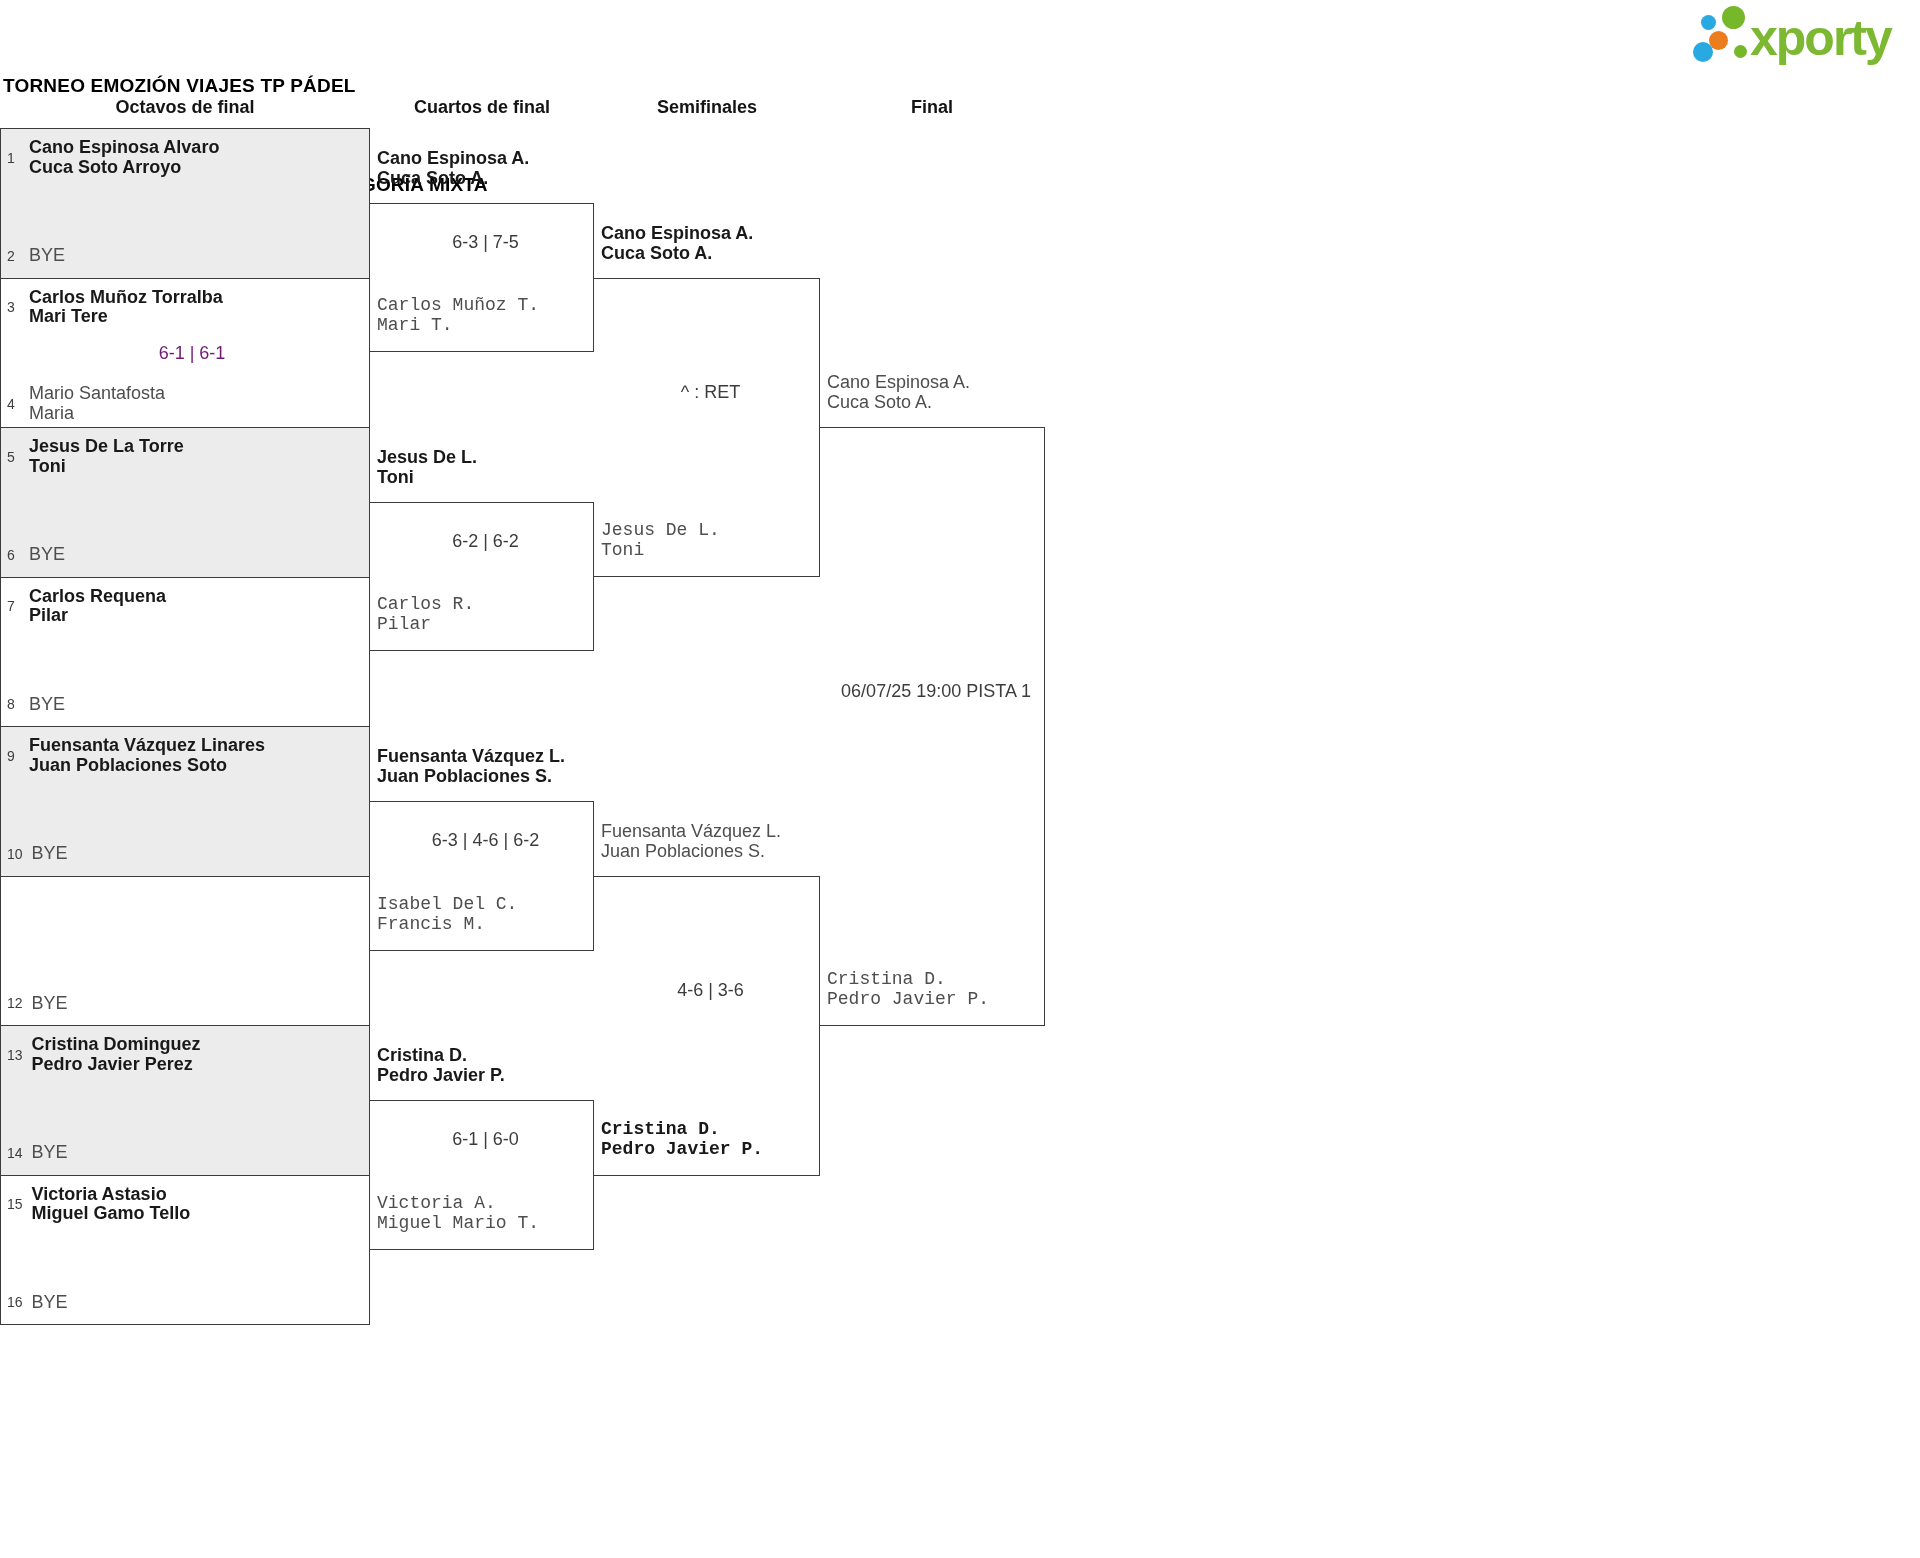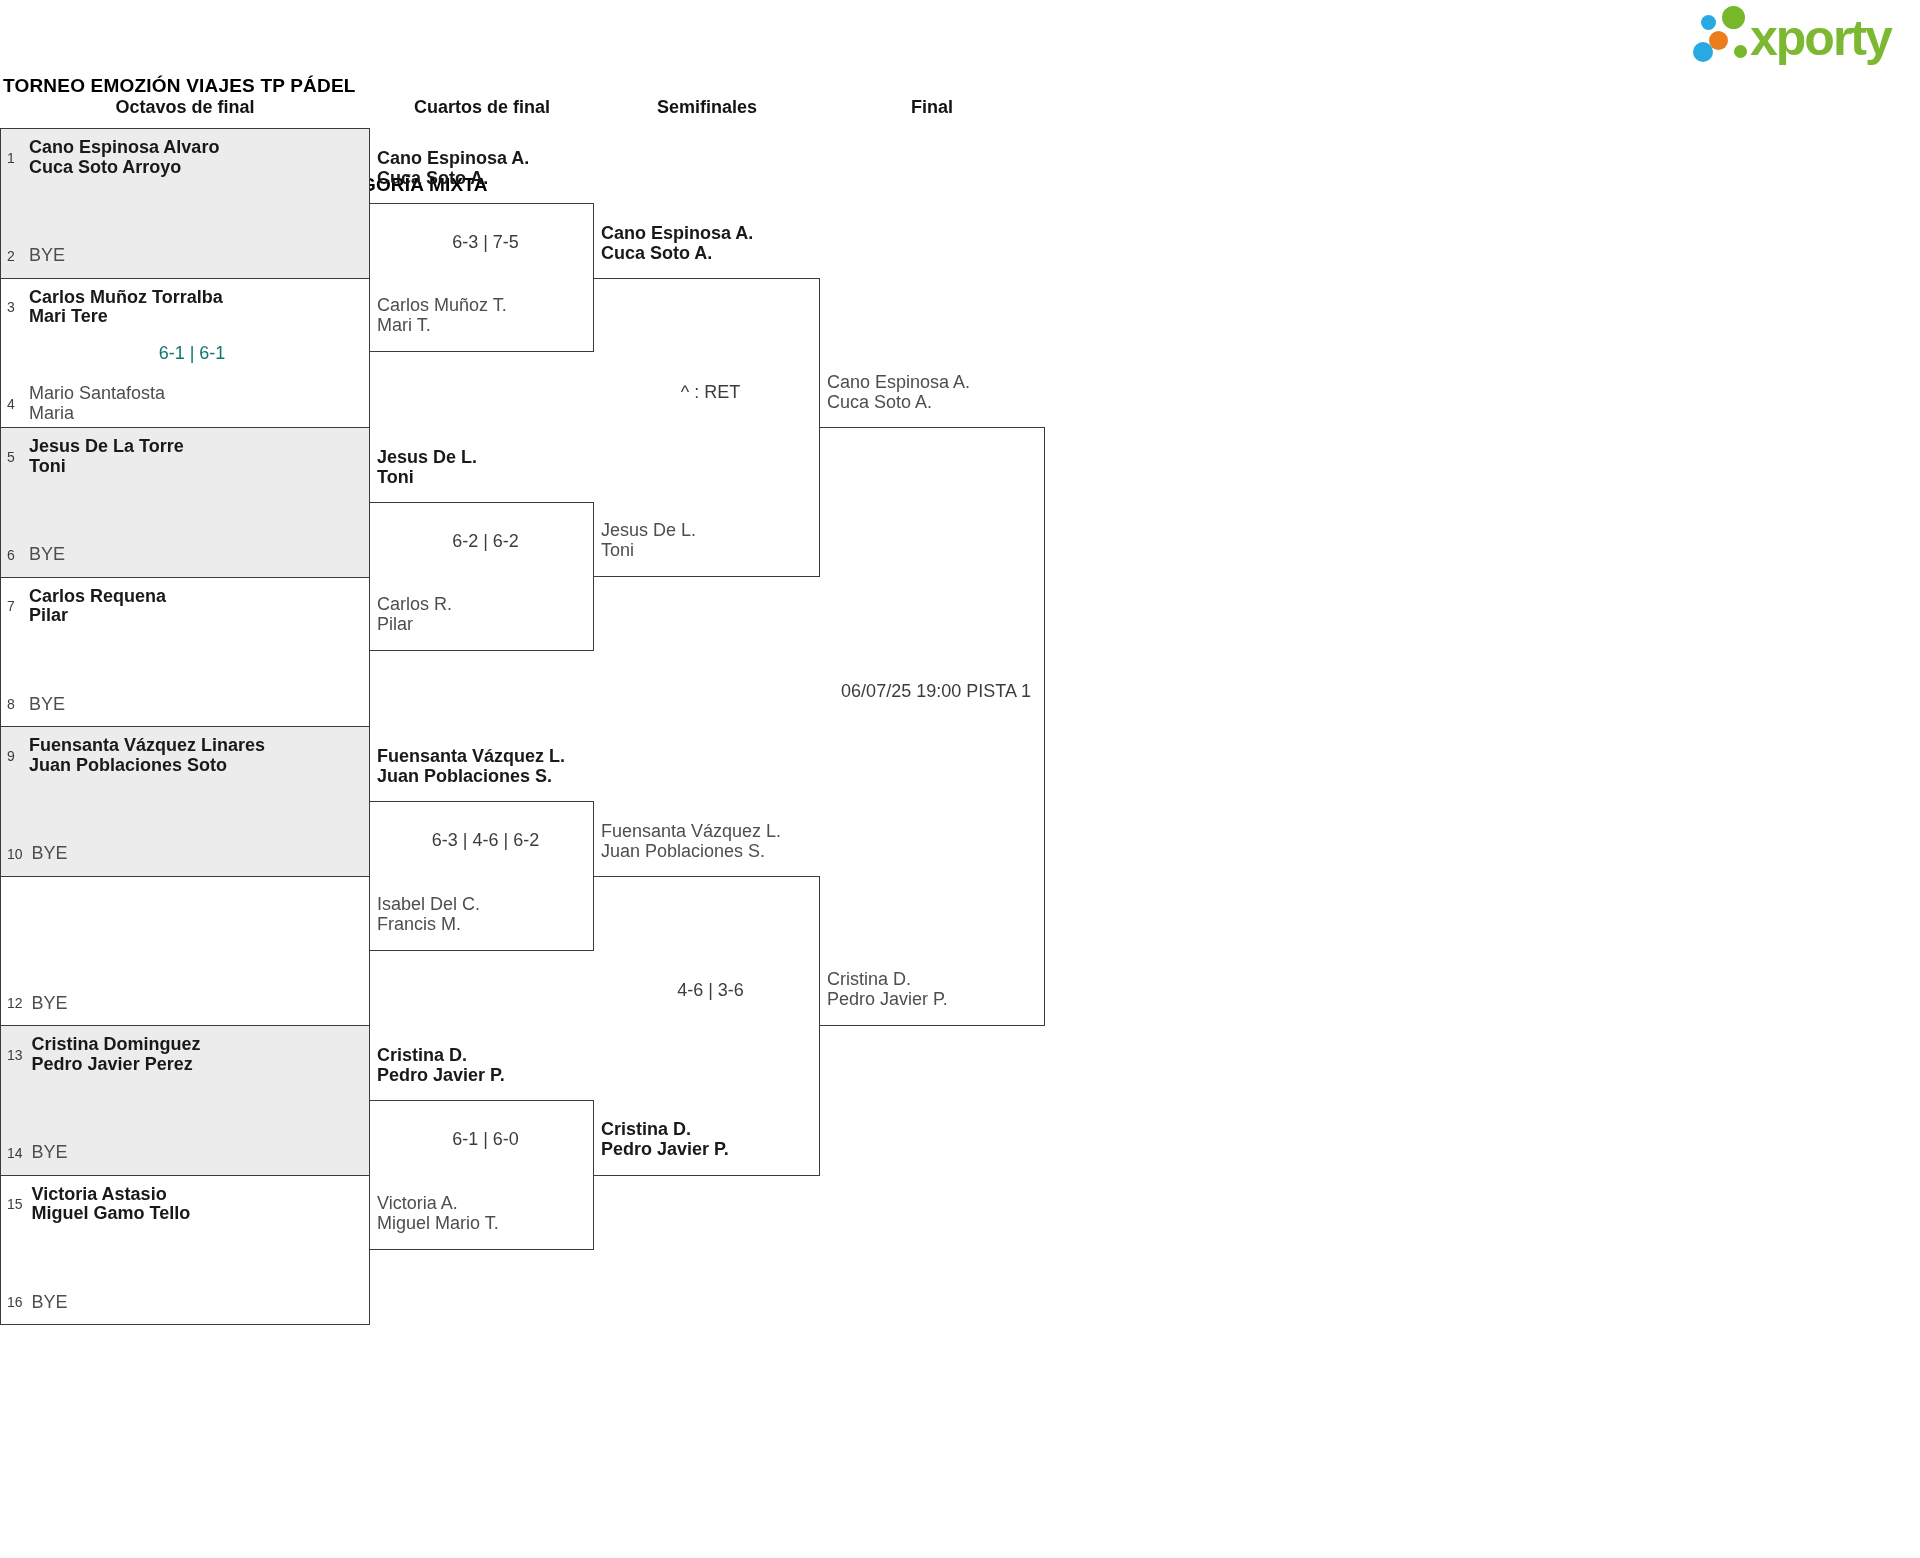--- a/index.html
+++ b/index.html
@@ -31,34 +31,34 @@
   .slot { position:absolute; left:6px; right:4px; display:flex; gap:9px; align-items:center; }
   .slot-top { top:9px; }
   .slot-bottom { bottom:12px; }
   .slot-bottom.two-line { bottom:4px; }
   .seed { font-size:14px; color:#3d3d3d; min-width:13px; flex:none; }
   .names { font-size:18px; line-height:19.5px; color:#4e4e4e; }
   .names div { white-space:nowrap; }
   .names.winner { font-weight:700; color:#191919; }
   .o-score {
     position:absolute; left:0; right:0; top:50%; transform:translateY(-50%);
-    text-align:center; font-size:18px; color:#0f766e;padding-left:14px;
+    text-align:center; font-size:18px; color:#701a75;padding-left:14px;
   }
   
   .rbox {
     position:absolute; box-sizing:border-box;
     border:1px solid var(--border,#3b3b3b); border-left:none;
   }
   .name-top {
     position:absolute; left:7px; bottom:calc(100% + 16px);
     font-size:18px; line-height:19.5px; color:#4e4e4e; white-space:nowrap;
   }
   .name-bottom {
     position:absolute; left:7px; bottom:16px;
-    font-size:18px; line-height:19.5px; color:#4e4e4e; white-space:nowrap;
+    font-size:18px; line-height:19.5px; color:#4e4e4e; white-space:nowrap;font-family:Liberation Mono, monospace;
   }
   .name-top.winner, .name-bottom.winner { font-weight:700; color:#191919; }
   .m-score {
     position:absolute; left:8px; right:0; text-align:center;
     font-size:18px; line-height:20px; color:#3c3c3c;
   }
   .qf .m-score { top:28px; }
   .sf .m-score { top:103px; }
   .fin .m-score { top:253px; }
   

